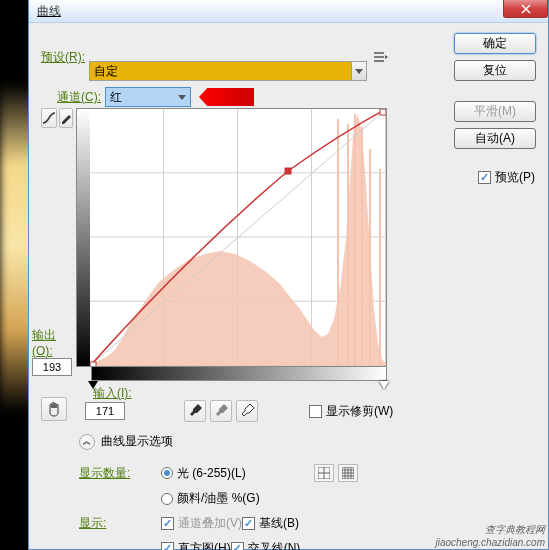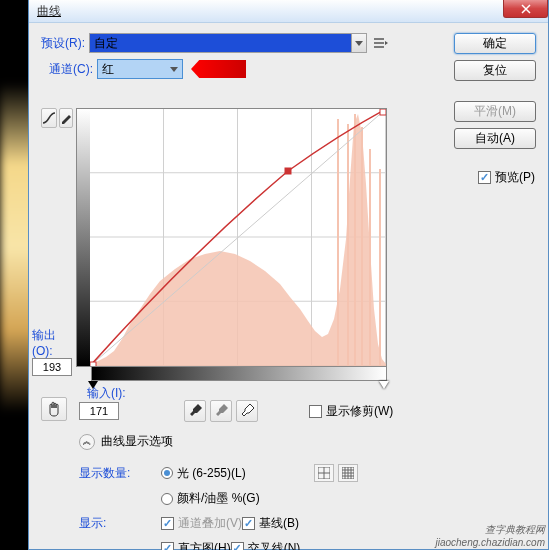--- a/index.html
+++ b/index.html
@@ -5,52 +5,52 @@
 * { box-sizing: border-box; margin: 0; padding: 0; }
 body { font-family: "Microsoft YaHei", SimSun, sans-serif; font-size: 12px; background: #000; width: 549px; height: 550px; position: relative; overflow: hidden; }
 .bg-img { position: absolute; left: 0; top: 0; width: 45px; height: 550px; background: linear-gradient(180deg, #000 0%, #000 15%, #f5d88a 30%, #f8e5a8 45%, #d4a555 60%, #000 75%); filter: blur(4px); }
 .dialog { position: absolute; left: 28px; top: 0; width: 521px; height: 550px; background: #ededed; border: 1px solid #5a8fc4; border-top: none; }
 .titlebar { height: 23px; background: linear-gradient(180deg, #fdfefe 0%, #e8f1fb 50%, #d5e5f7 100%); display: flex; align-items: center; padding-left: 8px; border-bottom: 1px solid #b8d0e8; cursor: move; text-decoration: underline; }
 .titlebar-text { font-size: 12px; color: #333; }
 .close-btn { position: absolute; right: 0; top: 0; width: 45px; height: 18px; background: linear-gradient(180deg, #e89090 0%, #d14545 50%, #c43030 100%); border: 1px solid #a03030; border-top: none; border-radius: 0 0 3px 3px; display: flex; align-items: center; justify-content: center; cursor: pointer; }
 .close-btn svg { width: 10px; height: 10px; }
 .content { padding: 10px 12px; position: relative; }
 .row { display: flex; align-items: center; margin-bottom: 6px; }
-.label { font-size: 12px; color: #1d4ed8; margin-right: 4px; }
-.preset-select { flex: 1; height: 20px; border: 1px solid #a0a0a0; background: #1d4ed8; padding: 0 4px; display: flex; align-items: center; justify-content: space-between; margin-right: 6px; max-width: 278px; }
+.label { font-size: 12px; color: #4d7c0f; margin-right: 4px; text-decoration: underline; }
+.preset-select { flex: 1; height: 20px; border: 1px solid #a0a0a0; background: #eab308; padding: 0 4px; display: flex; align-items: center; justify-content: space-between; margin-right: 6px; max-width: 278px; margin-top: 28px; }
 .dropdown-btn { width: 15px; height: 18px; background: linear-gradient(180deg, #f5f5f5, #ddd); border-left: 1px solid #a0a0a0; display: flex; align-items: center; justify-content: center; margin-right: -4px; }
 .menu-icon { width: 16px; height: 16px; display: flex; align-items: center; justify-content: center; cursor: pointer; }
 .right-panel { position: absolute; right: 12px; top: 10px; width: 82px; display: flex; flex-direction: column; gap: 6px; }
 .btn { height: 21px; border: 1px solid #707070; background: linear-gradient(180deg, #fdfdfd, #e5e5e5); border-radius: 3px; font-size: 12px; cursor: pointer; display: flex; align-items: center; justify-content: center; }
 .btn-default { border: 1px solid #4a8fd4; box-shadow: 0 0 2px #4a8fd4; }
 .btn-disabled { color: #999; }
 .checkbox-row { display: flex; align-items: center; gap: 4px; margin-top: 14px; padding-left: 24px; }
 .checkbox { width: 13px; height: 13px; border: 1px solid #707070; background: #fff; display: flex; align-items: center; justify-content: center; cursor: pointer; }
 .checkbox.checked::after { content: "✓"; color: #4a8fd4; font-size: 11px; font-weight: bold; }
-.channel-row { display: flex; align-items: center; margin-left: 8px; margin-bottom: 4px; position: relative; }
+.channel-row { display: flex; align-items: center; margin-left: 16px; margin-bottom: 4px; position: relative; }
 .channel-select { width: 86px; height: 20px; border: 1px solid #4a8fd4; background: #b3d4f5; padding: 0 4px; display: flex; align-items: center; justify-content: space-between; margin-right: 8px; }
 .arrow-pointer { width: 55px; height: 18px; background: linear-gradient(90deg, #ff0000, #cc0000); clip-path: polygon(100% 0, 100% 100%, 15% 100%, 0 50%, 15% 0); }
 .tools-col { position: absolute; left: 12px; top: 85px; width: 28px; display: flex; flex-direction: column; gap: 2px; }
 .tool-btn { width: 22px; height: 20px; border: 1px solid #bbb; background: linear-gradient(180deg, #fafafa, #e8e8e8); border-radius: 2px; display: flex; align-items: center; justify-content: center; cursor: pointer; }
 .tool-row { display: flex; gap: 2px; }
 .graph-area { position: absolute; left: 47px; top: 85px; width: 311px; }
 .graph-container { border: 1px solid #888; background: #fff; display: flex; }
 .gradient-left { width: 14px; height: 257px; background: linear-gradient(0deg, #000, #fff); }
 .graph-main { flex: 1; position: relative; }
 .graph-grid { width: 296px; height: 257px; position: relative; background: #fff; }
 .graph-grid::before { content: ""; position: absolute; inset: 0; background-image: linear-gradient(#d0d0d0 1px, transparent 1px), linear-gradient(90deg, #d0d0d0 1px, transparent 1px); background-size: 74px 64.25px; background-position: -1px -1px; }
 .histogram { position: absolute; inset: 0; }
 .curve-svg { position: absolute; inset: 0; }
 .gradient-bottom { height: 14px; width: 311px; background: linear-gradient(90deg, #000, #fff); margin-top: 0; border: 1px solid #888; border-top: none; margin-left: 0; }
 .gradient-bottom-wrap { display: flex; }
 .gradient-bottom-spacer { width: 15px; }
 .marker-black { position: absolute; width: 0; height: 0; border-left: 5px solid transparent; border-right: 5px solid transparent; border-top: 8px solid #000; }
 .marker-white { position: absolute; width: 0; height: 0; border-left: 5px solid transparent; border-right: 5px solid transparent; border-top: 8px solid #fff; filter: drop-shadow(0 0 1px #000); }
 .output-section { position: absolute; left: 3px; top: 304px; width: 44px; }
-.input-section { position: absolute; left: 50px; top: 362px; }
+.input-section { position: absolute; left: 56px; top: 362px; }
 .num-input { width: 40px; height: 18px; border: 1px solid #888; background: #fff; text-align: center; font-size: 11px; }
 .hand-tool { position: absolute; left: 12px; top: 374px; font-size: 16px; }
 .eyedroppers { position: absolute; left: 155px; top: 377px; display: flex; gap: 4px; }
 .eyedropper { width: 22px; height: 22px; border: 1px solid #bbb; background: linear-gradient(180deg, #fafafa, #e8e8e8); border-radius: 2px; display: flex; align-items: center; justify-content: center; cursor: pointer; }
 .show-clip { position: absolute; left: 280px; top: 380px; display: flex; align-items: center; gap: 4px; }
 .display-options { position: absolute; left: 50px; top: 410px; }
 .options-header { display: flex; align-items: center; gap: 6px; margin-bottom: 14px; cursor: pointer; }
 .expand-btn { width: 16px; height: 16px; border: 1px solid #aaa; border-radius: 8px; background: #f5f5f5; display: flex; align-items: center; justify-content: center; font-size: 9px; }
 .options-grid { display: grid; grid-template-columns: 68px auto auto; gap: 8px 14px; align-items: center; }
 .radio { width: 12px; height: 12px; border: 1px solid #707070; border-radius: 50%; background: #fff; display: inline-flex; align-items: center; justify-content: center; cursor: pointer; }

